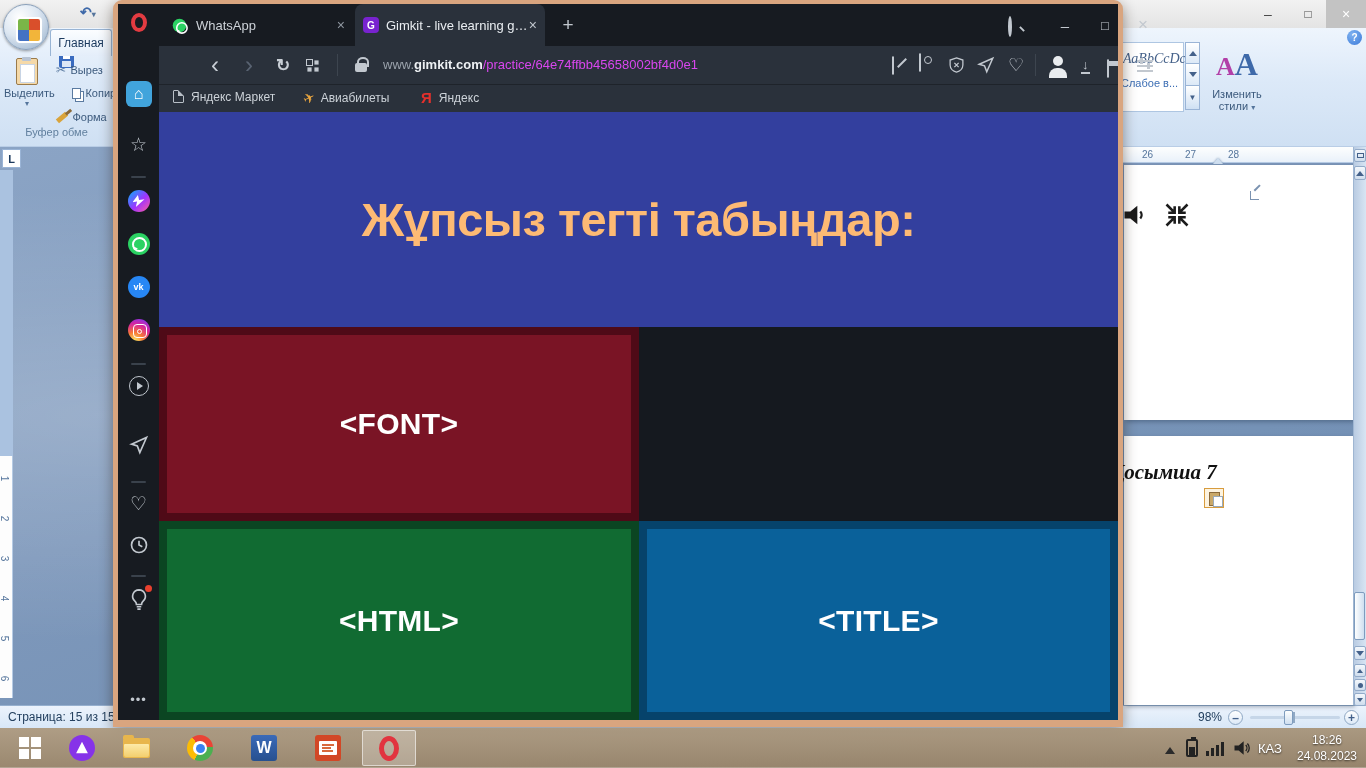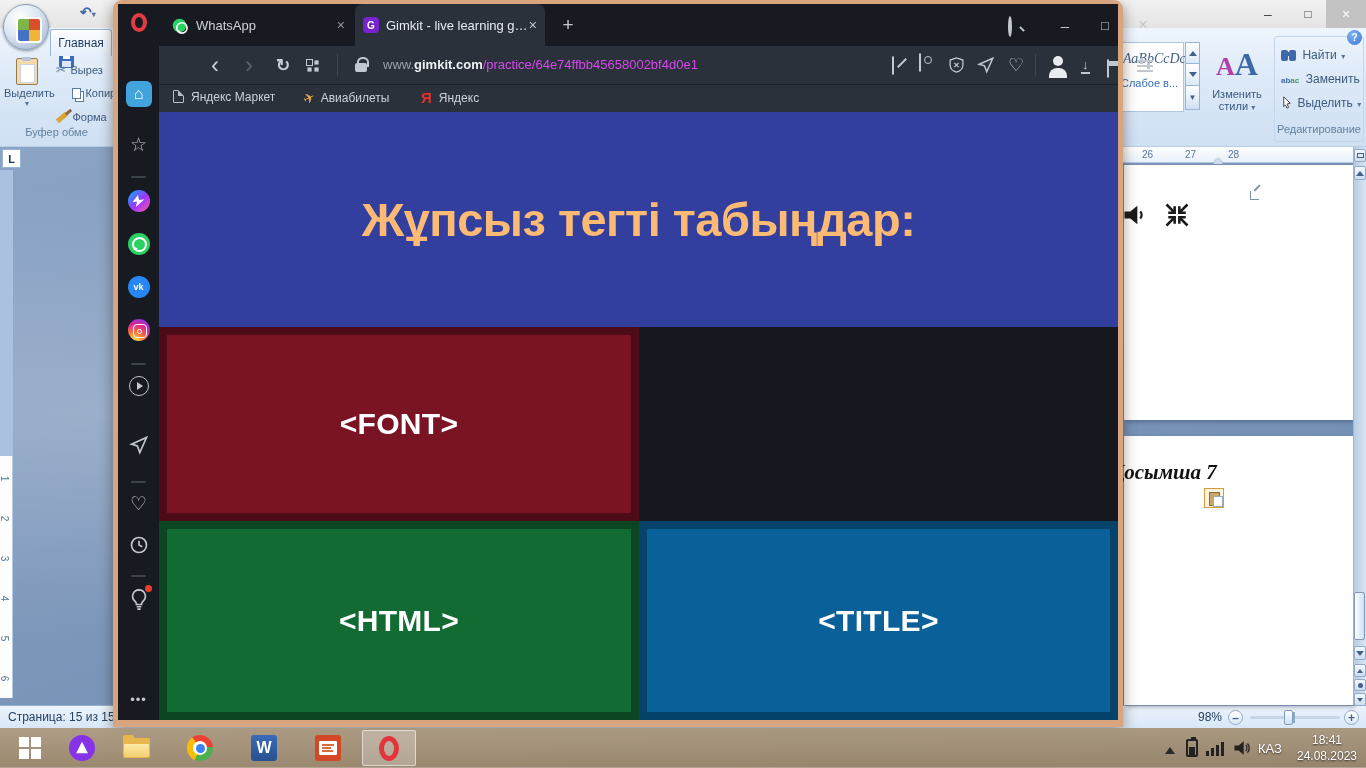--- a/index.html
+++ b/index.html
@@ -170,39 +170,20 @@
       </div>
     <div class="ctr" style="width:15px;height:24px;border:1px solid #9ab4d6;border-top:none;background:linear-gradient(#fff,#cfe0f3);font-size:8px;color:#44618a">▼</div>
   </div>
   <div class="abs" style="left:1204px;top:46px;width:66px;text-align:center;z-index:2">
     <div style="height:42px">
       <span style="font-family:'Liberation Serif',serif;font-size:26px;color:#B23FA8;font-weight:bold">А</span><span style="font-family:'Liberation Serif',serif;font-size:32px;color:#3E69A9;font-weight:bold">А</span>
     </div>
     <div class="rib-txt">Изменить</div>
     <div class="rib-txt"><span>стили</span> <span style="font-size:8px;color:#55759c">▾</span></div>
   </div>
-  <div class="abs" style="left:1274px;top:36px;width:90px;height:106px;border:1px solid #c3d6ec;border-radius:3px;z-index:2">
-    <div class="abs" style="left:6px;top:8px;white-space:nowrap">
-      <span class="i-binoc" style="display:inline-block;vertical-align:-2px;margin-right:10px"></span>
-      <span class="rib-txt" style="font-size:12px">Найти</span>
-      <span style="font-size:8px;color:#55759c">▾</span>
-    </div>
-    <div class="abs" style="left:6px;top:32px;white-space:nowrap">
-      <span style="font-size:8px;font-weight:bold;color:#3E69A9;margin-right:2px">ab<span style="color:#3E9A5F">ac</span></span>
-      <span class="rib-txt" style="font-size:12px">Заменить</span>
-    </div>
-    <div class="abs" style="left:6px;top:56px;white-space:nowrap">
-      <svg width="12" height="13" viewBox="0 0 14 16" style="vertical-align:-2px">
-          <path d="M3 1 L11 9 L7 10 L9 14 L7 15 L5 11 L3 13 Z" fill="#fff" stroke="#444" stroke-width="1.2"></path>
-        </svg>
-      <span class="rib-txt" style="font-size:12px">Выделить</span>
-      <span style="font-size:8px;color:#55759c">▾</span>
-    </div>
-    <div class="rib-label abs" style="left:0;top:86px;width:88px">Редактирование</div>
-  </div>
   <div class="abs i-launcher" style="left:1250px;top:130px;z-index:2"></div>
   <div class="abs ctr circle" style="left:1347px;top:30px;width:15px;height:15px;background:radial-gradient(circle at 35% 30%,#7fb2f0,#3b7ad9);color:#fff;font-size:10px;font-weight:bold;z-index:2">?</div>
 
   <div class="abs w-doc"></div>
 
   <div class="abs" style="left:1121px;top:147px;width:232px;height:16px;background:linear-gradient(#fdfefe,#e9f1fa);border-bottom:1px solid #b6cbe4;z-index:1">
     <span class="ruler-num" style="left:21px;top:2px">26</span>
     <span class="ruler-num" style="left:64px;top:2px">27</span>
     <span class="ruler-num" style="left:107px;top:2px">28</span>
     <span class="tri" style="left:92px;top:6px;border:5px solid transparent;border-bottom:6px solid #cfdff0;filter:drop-shadow(0 0 1px #7a92b0)"></span>
@@ -469,17 +450,17 @@
     <div class="abs" style="left:1232px;top:10px">
       <svg width="20" height="20" viewBox="0 0 24 24">
           <path d="M3 9 H8 L14 4 V20 L8 15 H3 Z" fill="#222"></path>
           <path d="M16.5 8.5 a5 5 0 0 1 0 7 M18.5 6.5 a8 8 0 0 1 0 11" fill="none" stroke="#222" stroke-width="1.6"></path>
         </svg>
     </div>
     <div class="abs ctr tray-txt" style="left:1258px;top:0;height:40px;font-size:13px">
         <span>КАЗ</span>
       </div>
     <div class="abs tray-txt" style="left:1292px;top:4px;width:70px;text-align:center;font-size:12px;line-height:16px">
-      <div>18:41</div>
+      <div>18:26</div>
       <div>24.08.2023</div>
     </div>
   </div>
 </div>
 
 </body></html>

